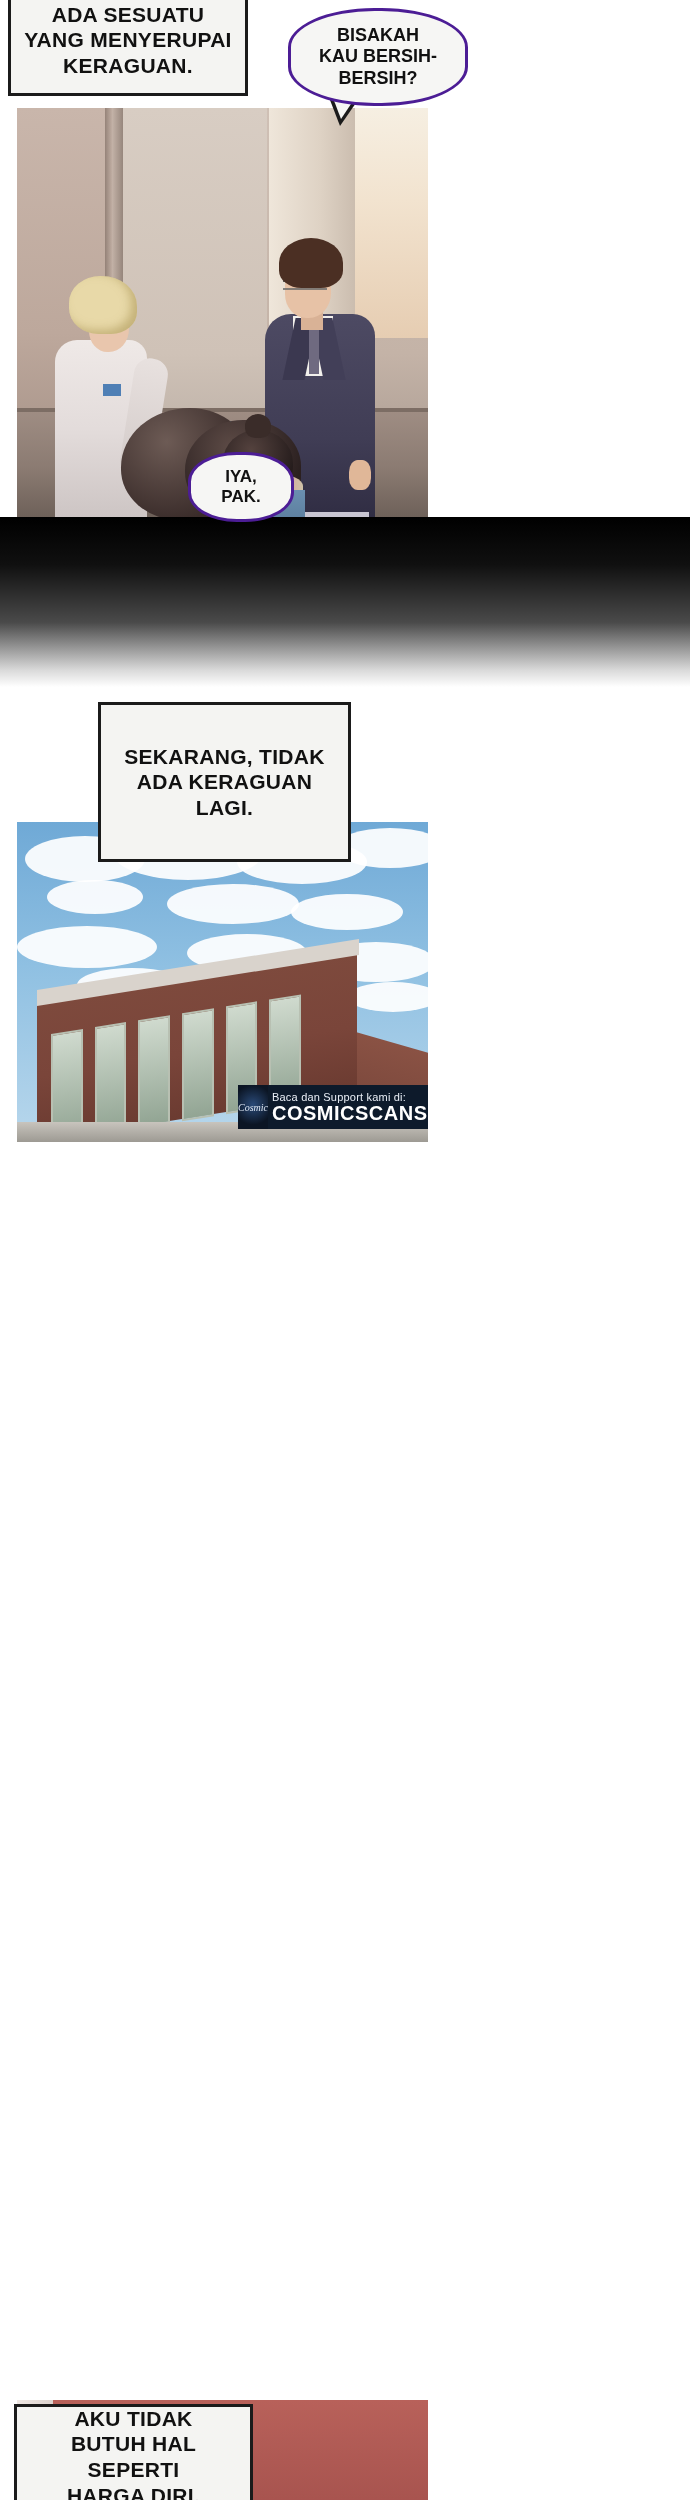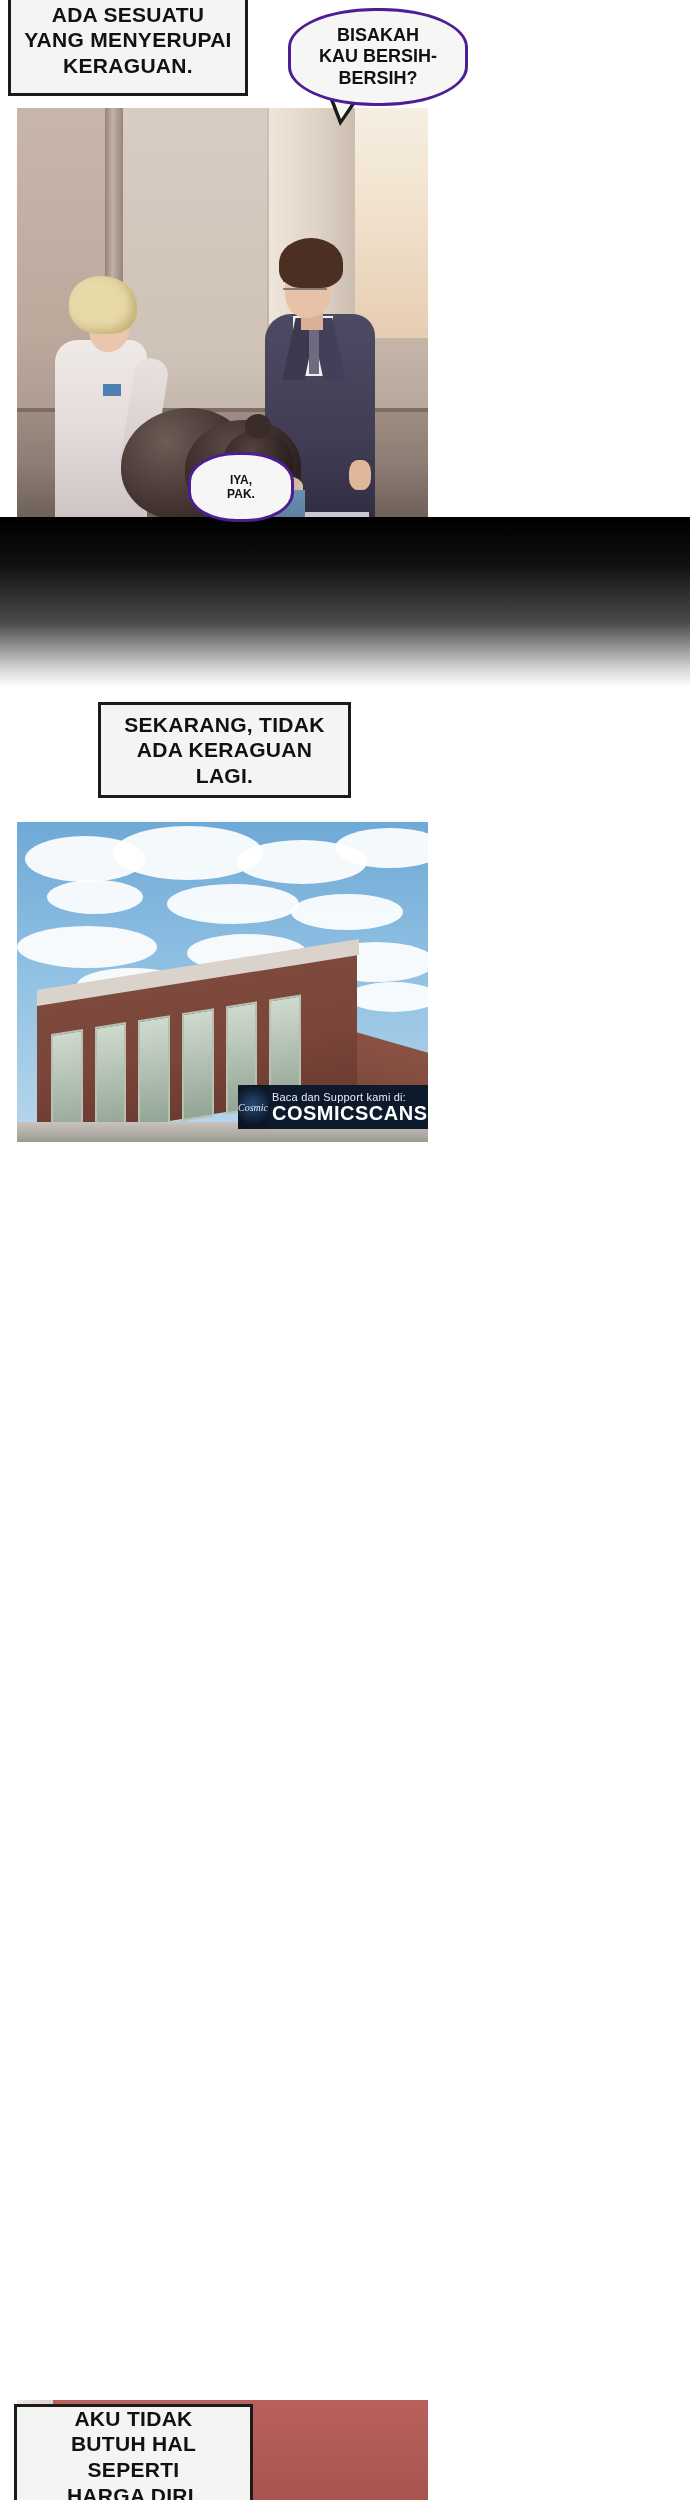--- a/index.html
+++ b/index.html
@@ -429,25 +429,25 @@
   <div class="bubble-tail" style="left:330px; top:100px;
               border-left:10px solid transparent;
               border-right:18px solid transparent;
               border-top:26px solid #1b1b1b;"></div>
   <div class="bubble-tail" style="left:333px; top:98px;
               border-left:8px solid transparent;
               border-right:14px solid transparent;
               border-top:21px solid #f6f6f4;"></div>
 
   <div class="bubble" id="bubble-iya" style="left:188px; top:452px; width:106px; height:70px; border-radius:46% / 42%;">
-    <div class="bubble-text" style="font-size:12px;">IYA,
+    <div class="bubble-text" style="font-size:17px;">IYA,
 PAK.</div>
   </div>
 
-  <div class="caption-box" id="caption-middle" style="left:98px; top:702px; width:253px; height:96px; padding:8px 10px;">
+  <div class="caption-box" id="caption-middle" style="left:98px; top:702px; width:253px; height:160px; padding:8px 10px;">
     <div class="caption-text" style="font-size:21px;">SEKARANG, TIDAK
 ADA KERAGUAN LAGI.</div>
   </div>
 
   <div class="caption-box" id="caption-bottom" style="left:14px; top:2404px; width:239px; height:106px; padding:6px 8px;">
     <div class="caption-text" style="font-size:21px;">AKU TIDAK
 BUTUH HAL SEPERTI
 HARGA DIRI.</div>
   </div>
 

